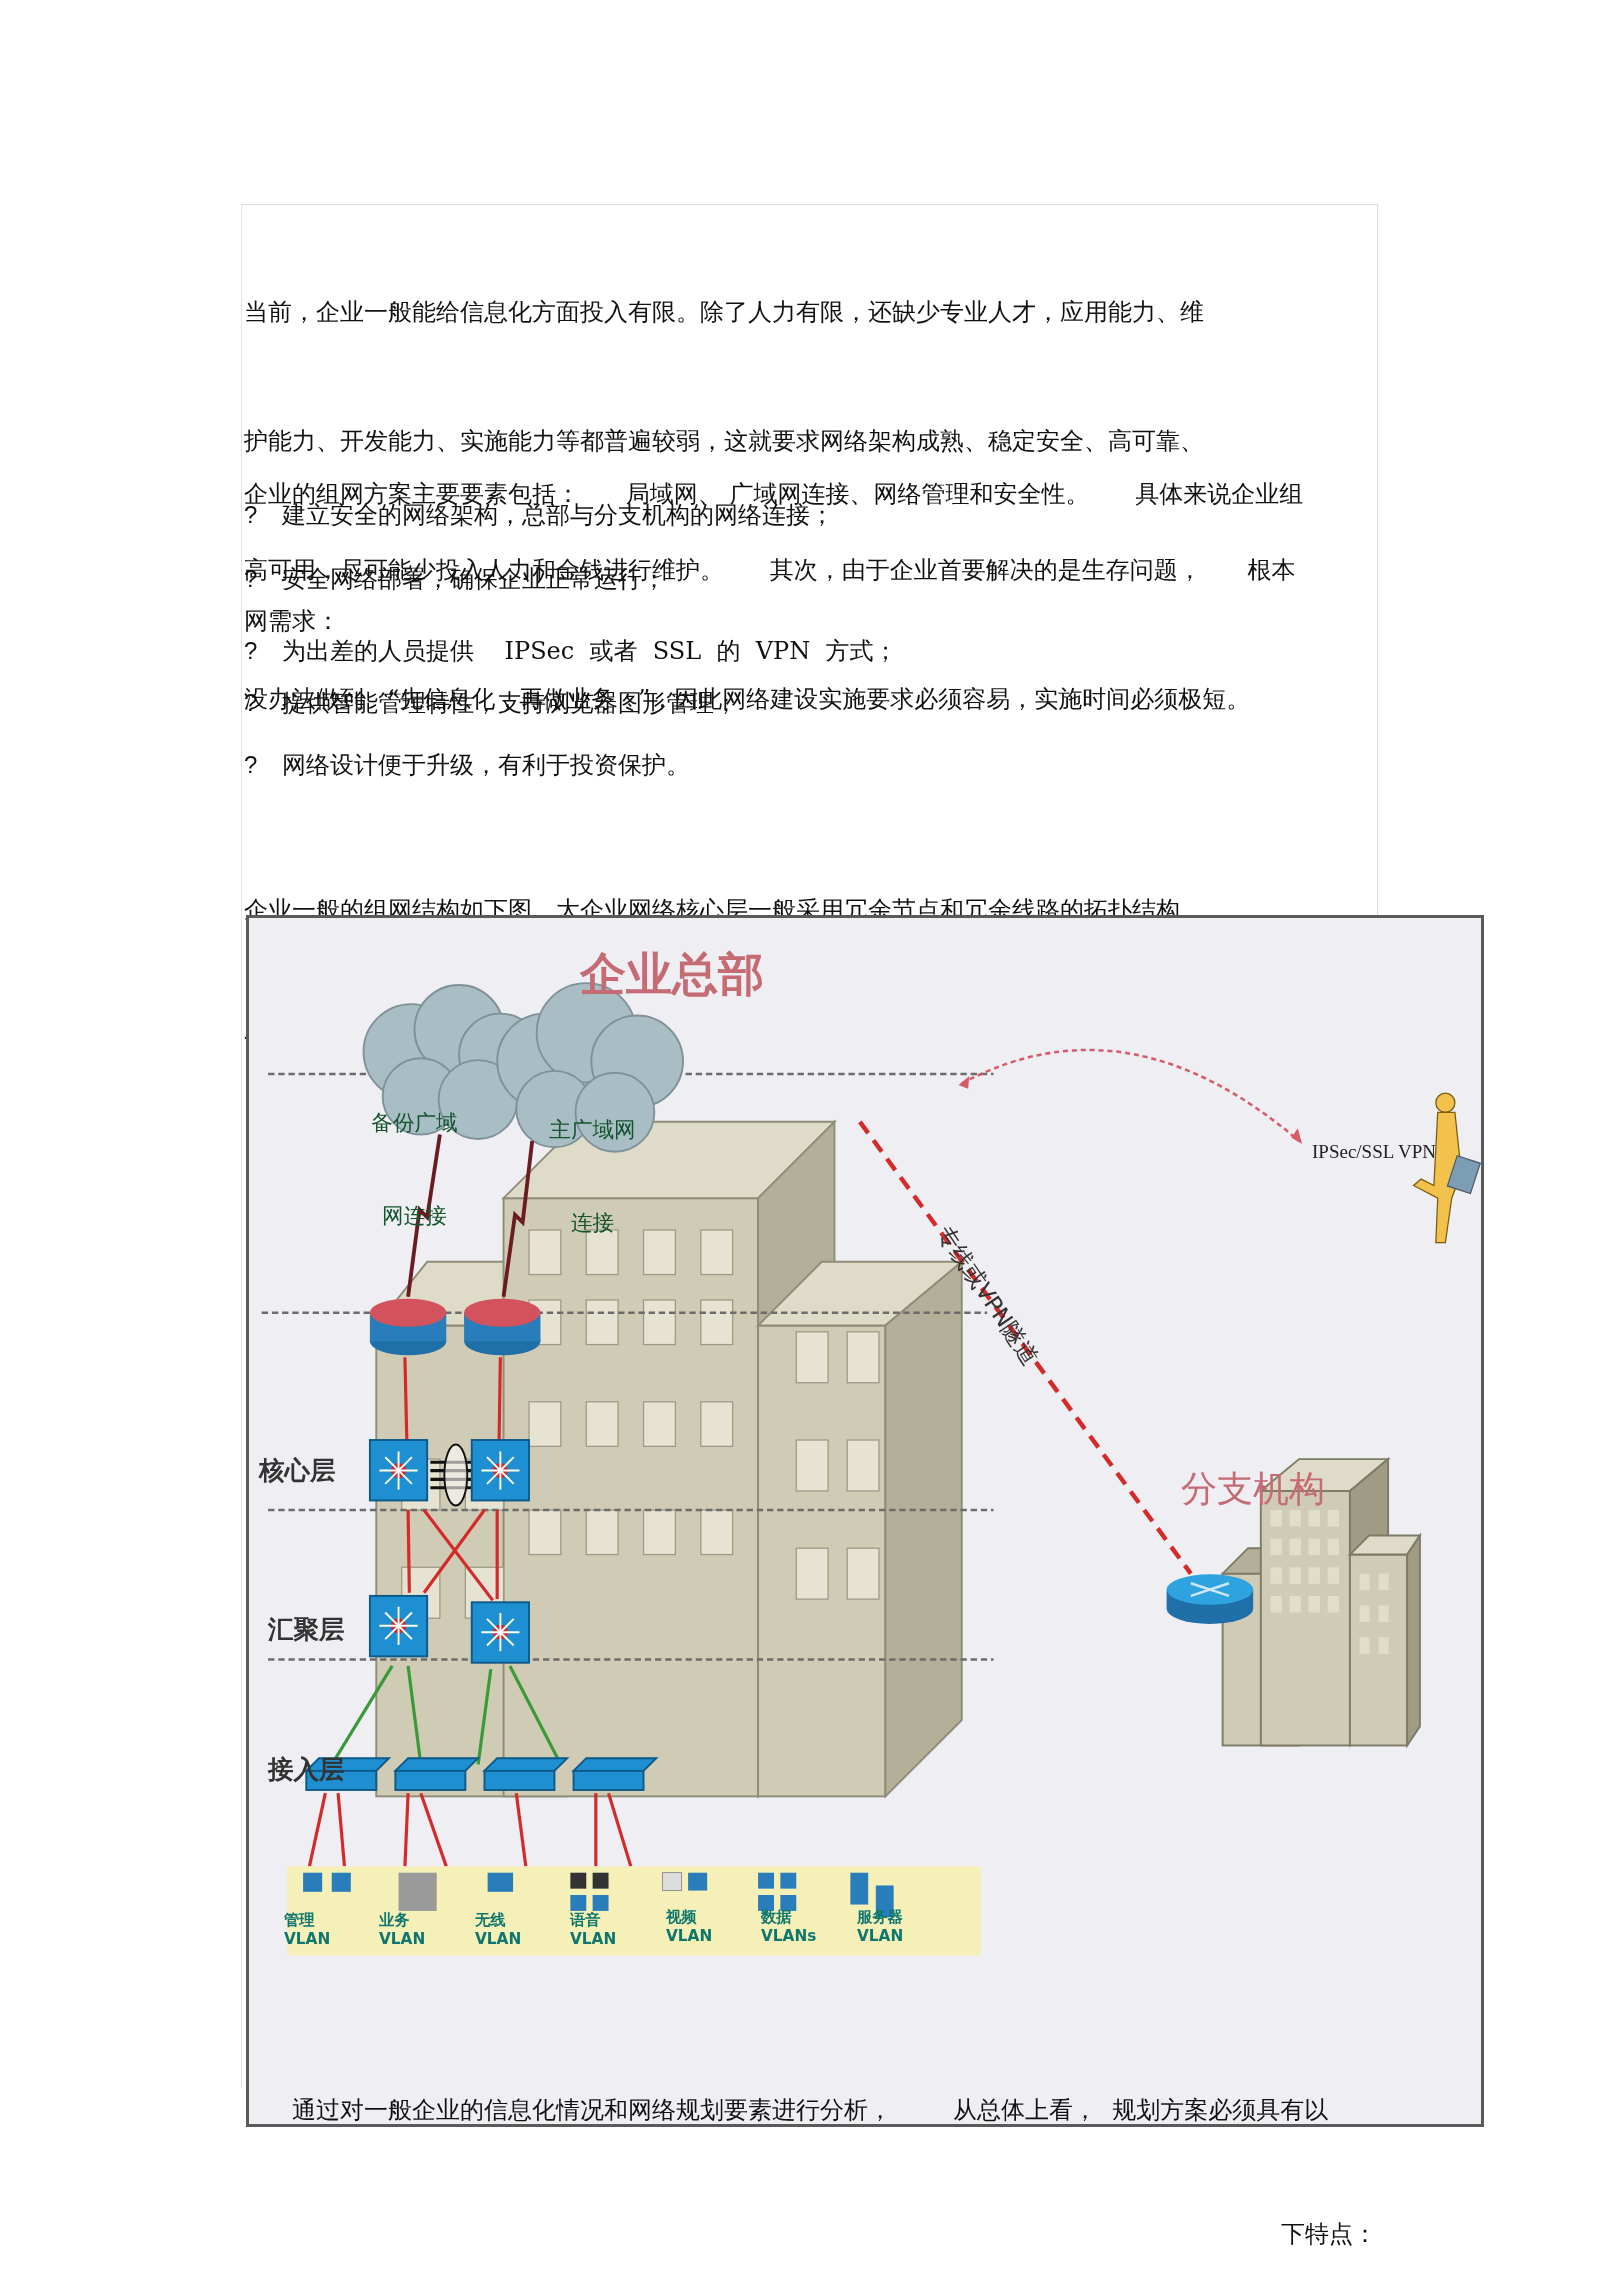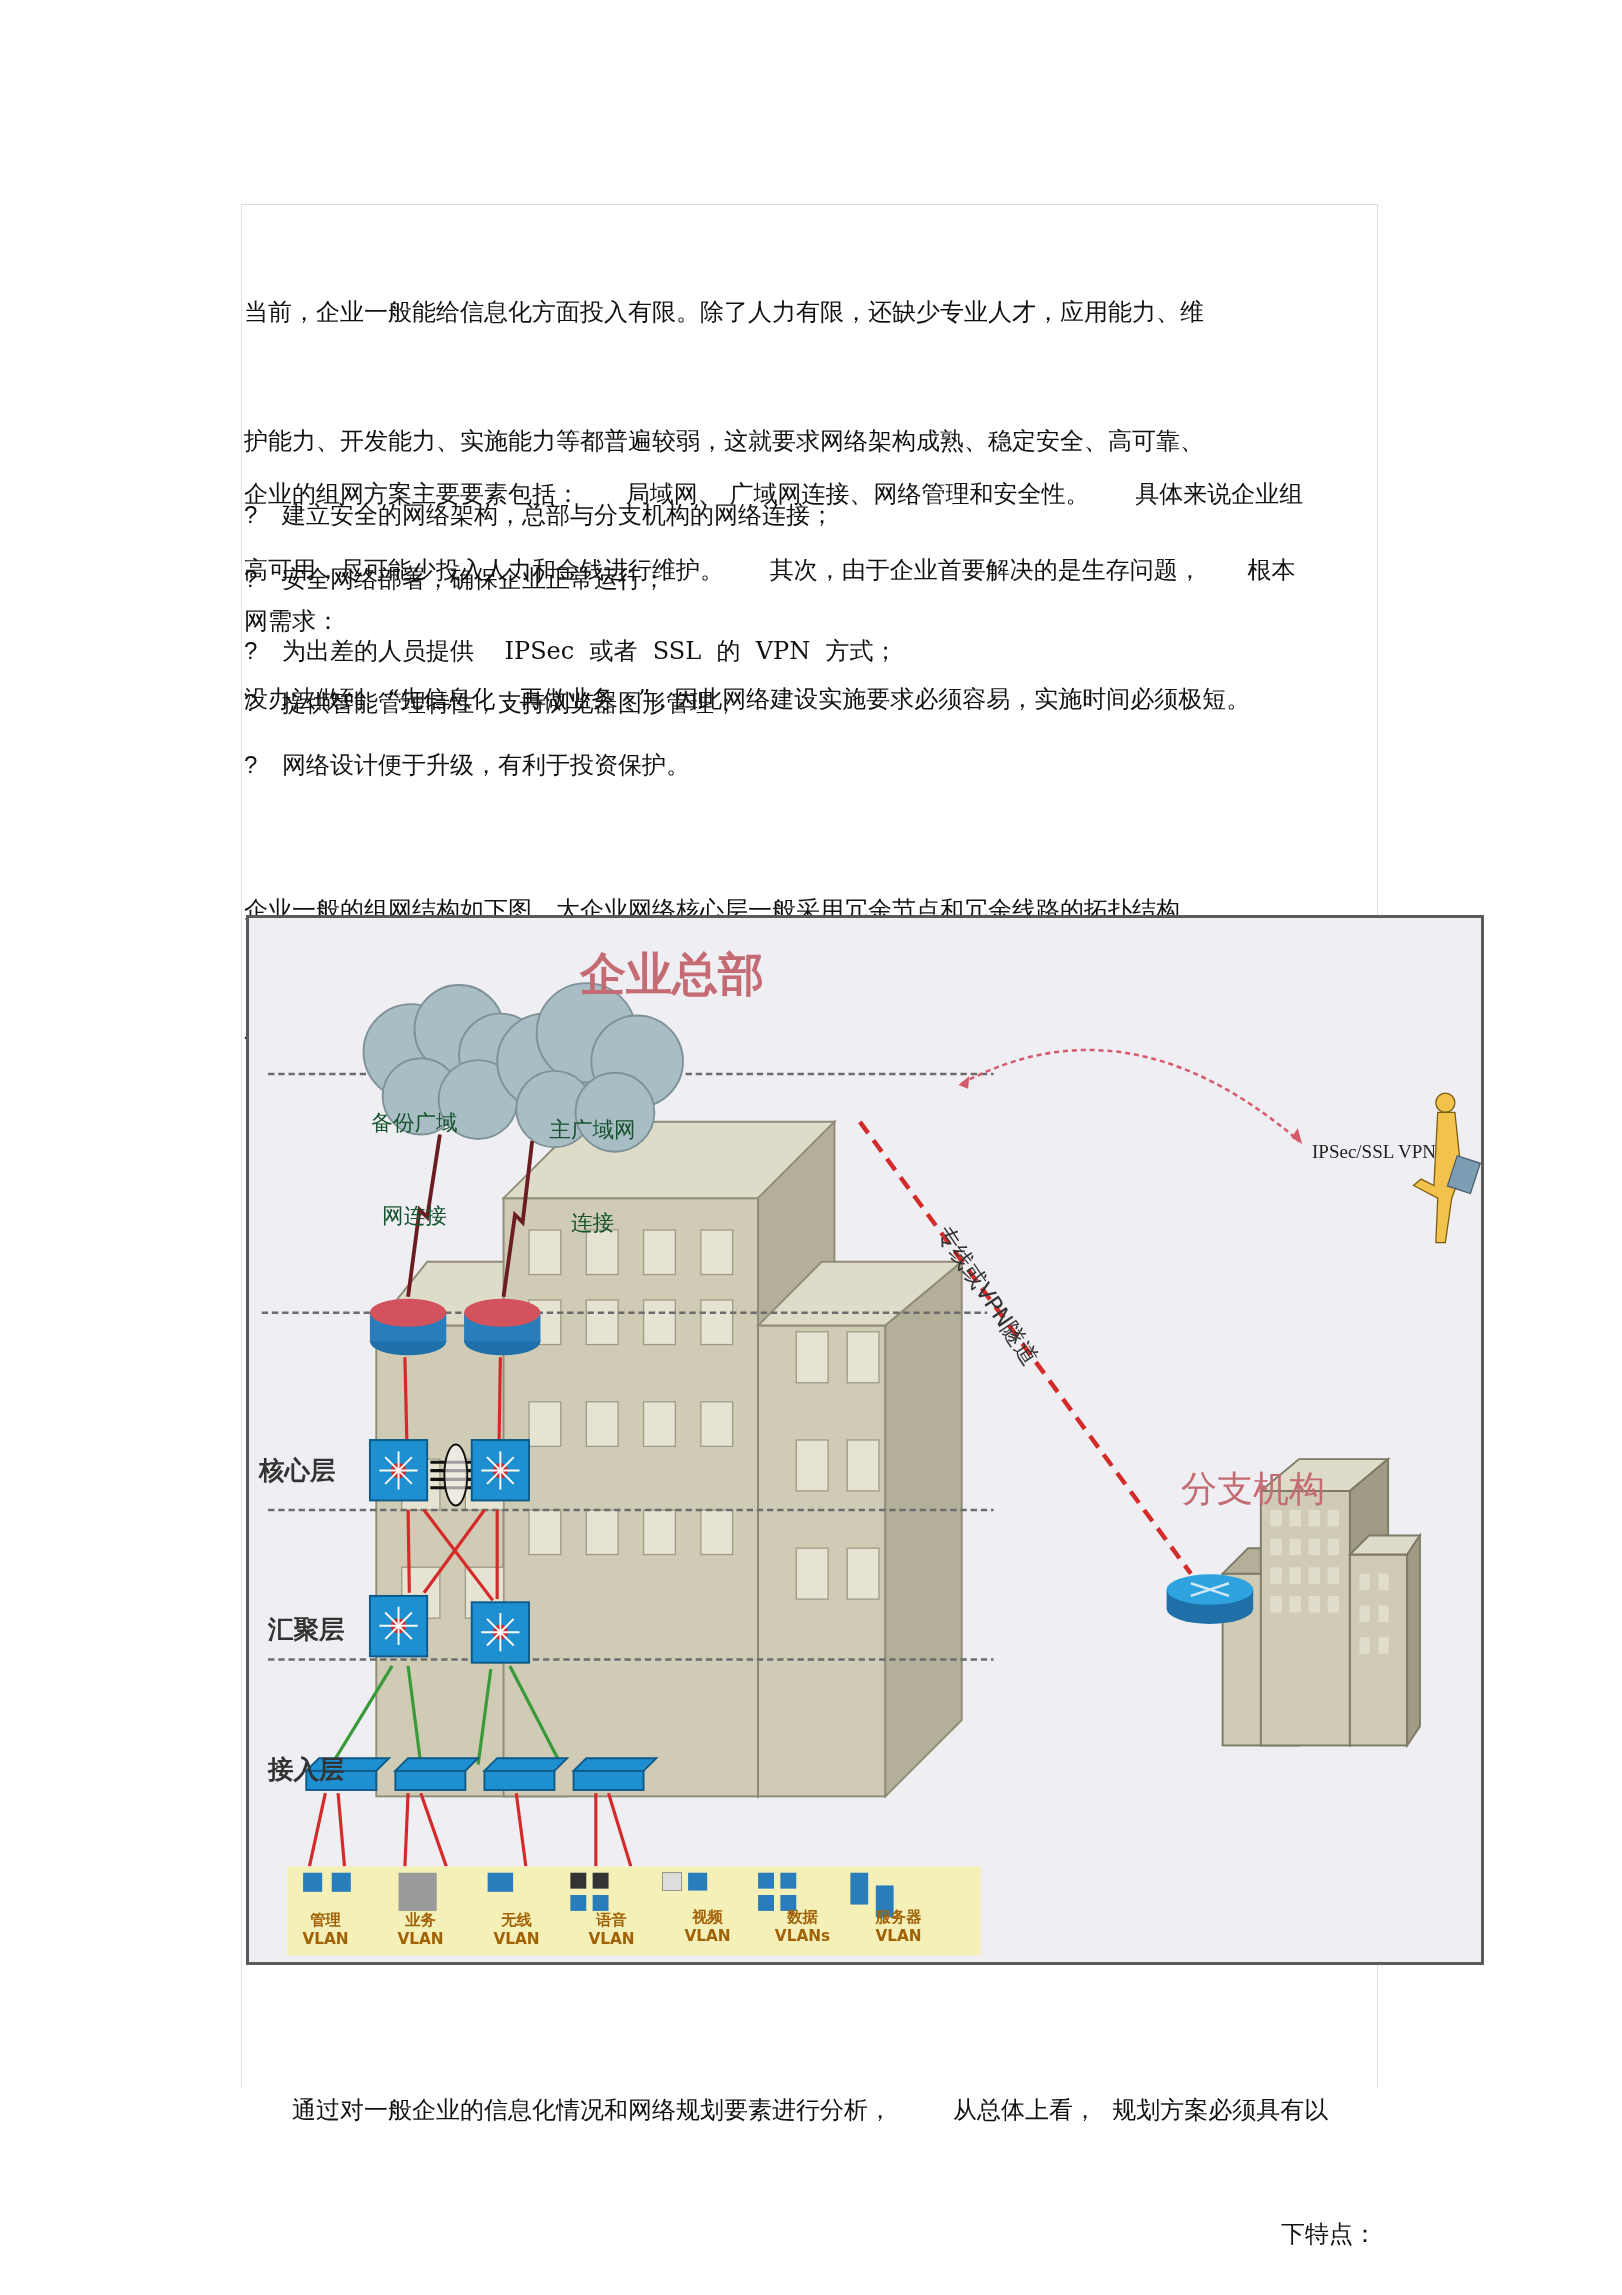--- a/index.html
+++ b/index.html
@@ -5,31 +5,31 @@
   html, body { margin:0; padding:0; background:#ffffff; }
   body { width:1622px; height:2295px; position:relative; overflow:hidden;
          font-family:"DejaVu Serif","Liberation Serif",serif; color:#111; }
   .frame { position:absolute; left:241px; top:204px; width:1137px; height:1884px;
            border-top:1.9px solid #dcdcdc; border-right:1.9px solid #dcdcdc; border-left:1.9px solid #e4e4e4; box-sizing:border-box; }
   .para { position:absolute; left:244px; width:1133px; font-size:24px; line-height:43px; letter-spacing:0px; white-space:pre-wrap; }
   .line { display:block; height:43px; white-space:pre; }
   .bullet { position:absolute; left:244px; font-size:24px; line-height:38px; white-space:pre; }
   .bullet .q { display:inline-block; width:38px; font-family:"Liberation Sans",sans-serif; }
 
-  .diagram { position:absolute; left:246px; top:915px; width:1238px; height:1050px;
+  .diagram { position:absolute; left:246px; top:915px; width:1238px; height:1212px;
              background:#efeef3; border:3.2px solid #5a5a5a; box-sizing:border-box; }
   .diagram svg { position:absolute; left:0; top:0; }
   .dlabel { position:absolute; font-family:"DejaVu Sans","Liberation Sans",sans-serif; white-space:pre; }
   .title-hq { color:#c46b73; font-size:46px; font-weight:bold; }
   .title-br { color:#c46b73; font-size:36px; }
   .layer-label { color:#333; font-size:25.5px; font-weight:bold; }
   .cloud-label { color:#14532d; font-size:21.6px; text-align:center; line-height:31px; }
   .vpn-label { color:#222; font-size:19px; font-family:"Liberation Serif",serif; }
   .tunnel-label { color:#333; font-size:23px; transform-origin:left top; transform:rotate(56deg); }
-  .vlan-label { color:#a16207; font-size:15.3px; font-weight:bold; text-align:center; line-height:19px; width:83px; }
+  .vlan-label { color:#0f766e; font-size:15.3px; font-weight:bold; text-align:left; line-height:19px; width:83px; }
 </style>
 </head>
 <body>
 
 <div class="frame"></div>
 
 <div class="para" style="top:205px;">
   <span class="line">当前，企业一般能给信息化方面投入有限。除了人力有限，还缺少专业人才，应用能力、维</span>
   <span class="line">护能力、开发能力、实施能力等都普遍较弱，这就要求网络架构成熟、稳定安全、高可靠、</span>
   <span class="line">高可用，尽可能少投入人力和金钱进行维护。      其次，由于企业首要解决的是生存问题，      根本</span>

